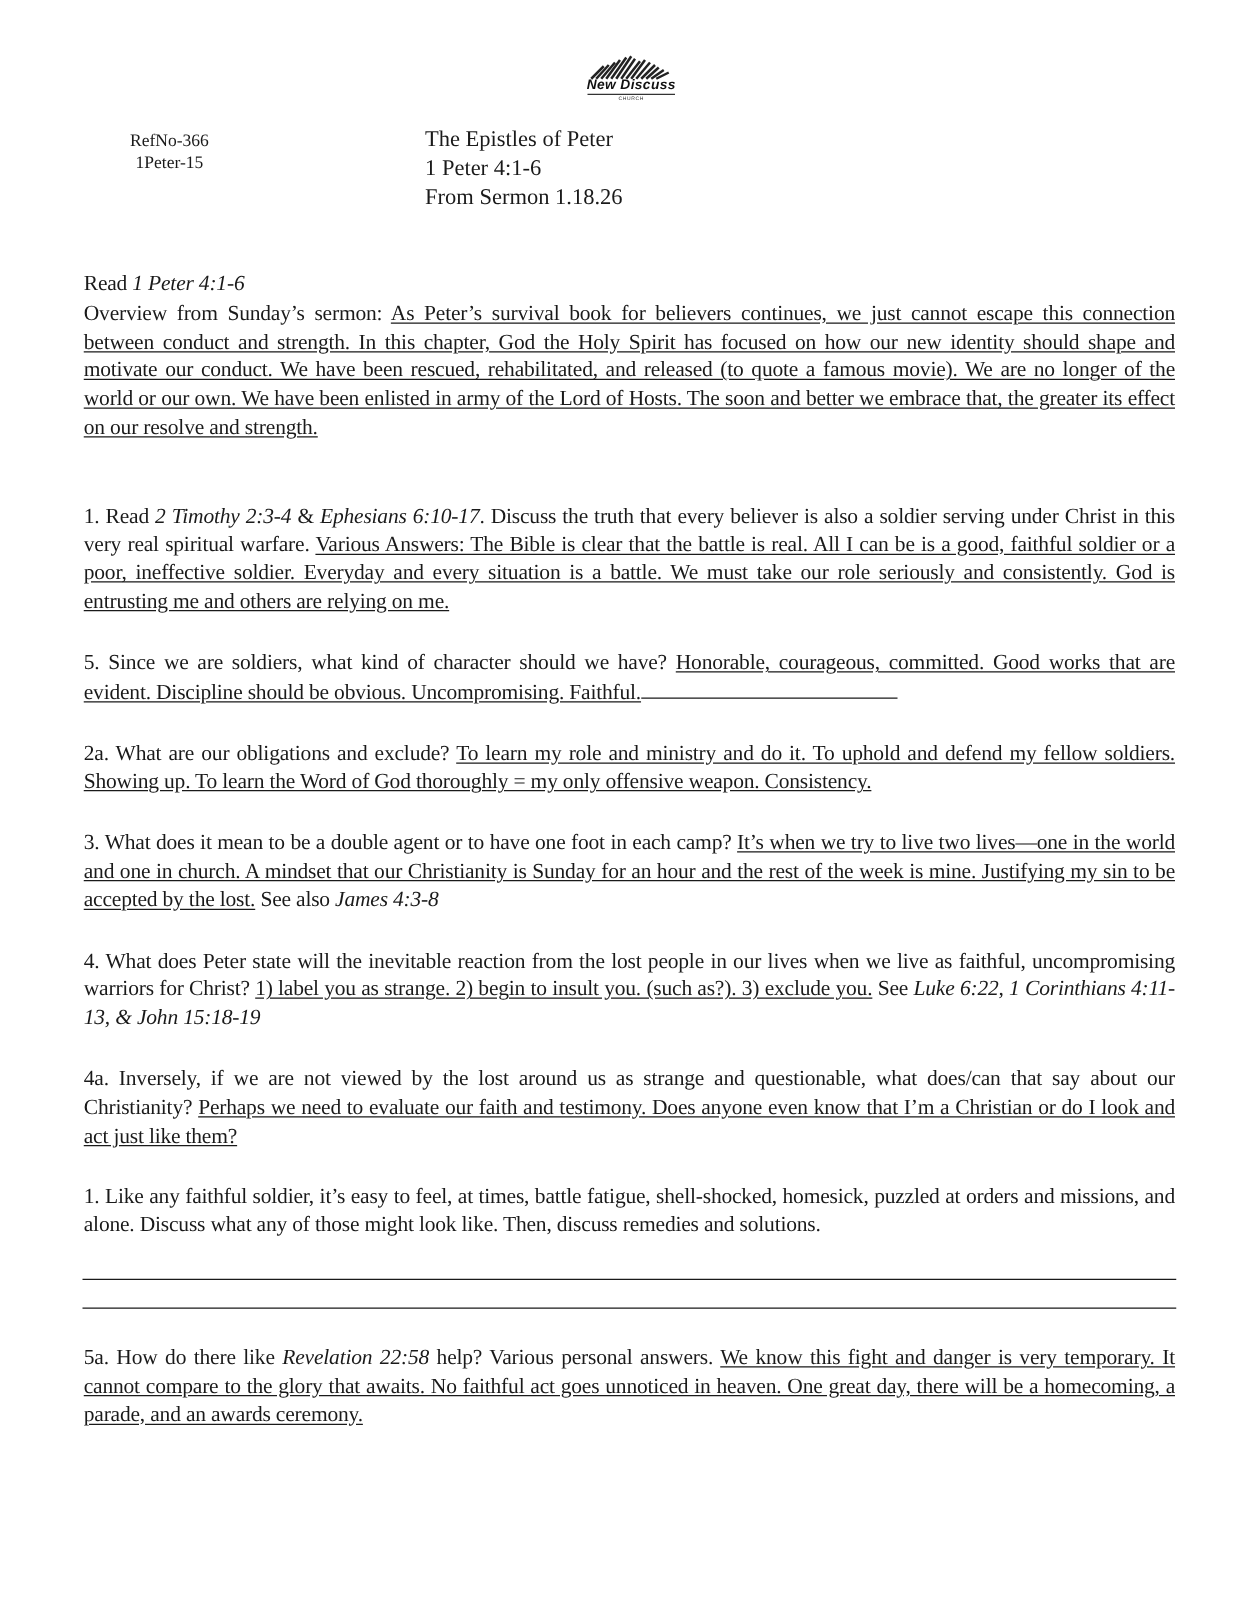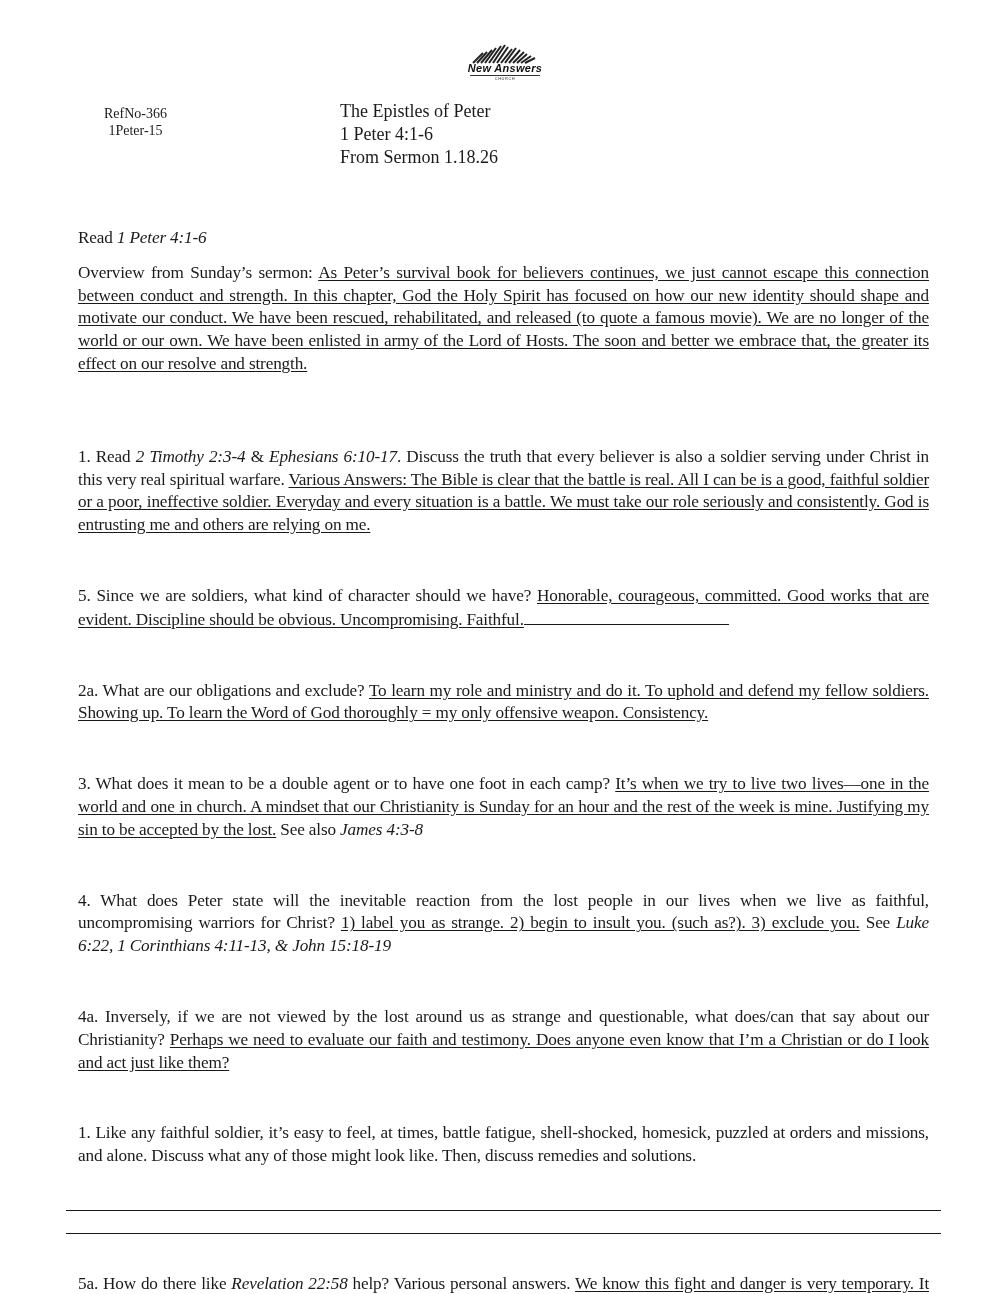--- a/index.html
+++ b/index.html
@@ -18,21 +18,21 @@
     .logo .sub { font-family: "Liberation Sans", sans-serif; font-size: 4px; letter-spacing: 0.5px; color: #333; }
 
     .ref { position: absolute; left: 76px; top: 105px; font-size: 14px; line-height: 17px; text-align: center; margin-left: 28px; }
     .title-block { position: absolute; left: 340px; width: 330px; top: 100px; text-align: left; font-size: 18px; line-height: 23px; }
 
     .content {
       position: absolute; left: 66px; top: 215px; width: 875px;
       font-size: 17.2px; line-height: 22.8px; text-align: justify;
       letter-spacing: -0.15px;
     }
-    .content p { margin: 12px; }
+    .content p { margin: 1px; }
     .u { text-decoration: underline; text-underline-offset: 2px; }
     .i { font-style: italic; }
     .gap-lg { height: 46px; }
     .gap { height: 24px; }
     .fill-line { display: inline-block; border-bottom: 1px solid #1a1a1a; height: 16px; vertical-align: baseline; }
     .answer-line { height: 1px; background: #1a1a1a; border: 0; margin: 0; }
   </style>
 </head>
 <body>
 
@@ -48,21 +48,21 @@
       <line x1="32" y1="19" x2="43" y2="3"></line>
       <line x1="36" y1="19" x2="47" y2="5"></line>
       <line x1="40" y1="19" x2="51" y2="4"></line>
       <line x1="44" y1="19" x2="55" y2="6"></line>
       <line x1="48" y1="19" x2="59" y2="8"></line>
       <line x1="52" y1="19" x2="62" y2="10"></line>
       <line x1="56" y1="19" x2="66" y2="12"></line>
       <line x1="60" y1="19" x2="70" y2="14"></line>
     </g>
   </svg>
-  <div class="name">New Answers</div>
+  <div class="name">New Discuss</div>
   <div class="rule"></div>
   <div class="sub">CHURCH</div>
 </div>
 
 <div class="ref">
   <div>RefNo-366</div>
   <div>1Peter-15</div>
 </div>
 
 <div class="title-block">

